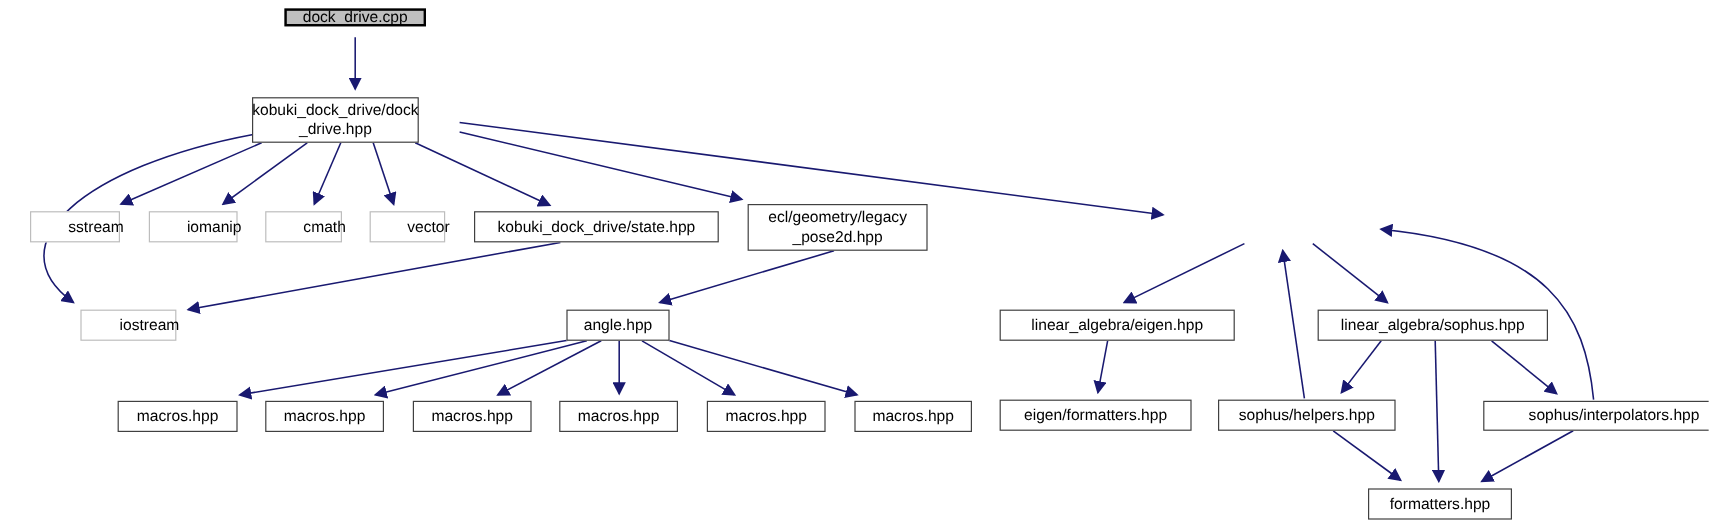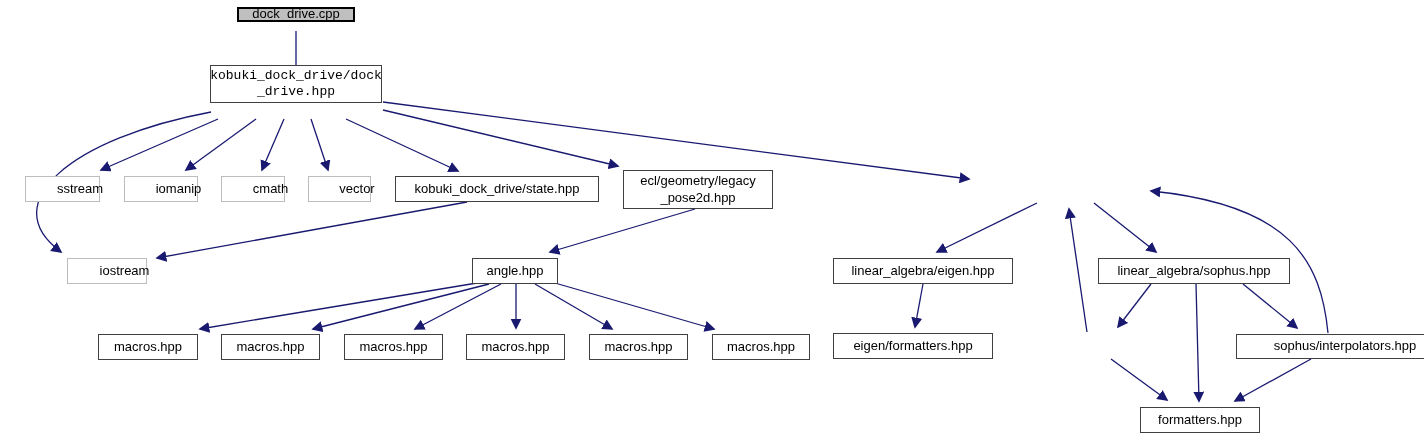--- a/index.html
+++ b/index.html
@@ -53,21 +53,21 @@
       <path d="M1328,333 C1321,262 1292,205 1151,191" marker-end="url(#ah)"></path>
       <path d="M1111,359 L1167,400" marker-end="url(#ah)"></path>
       <path d="M1311,359 L1235,401" marker-end="url(#ah)"></path>
     </g>
   </svg>
 
   <div class="node focus" style="left:237px;top:7px;width:118px;height:15px;">
     <span>dock_drive.cpp</span>
   </div>
 
-  <div class="node" style="left:210px;top:65px;width:172px;height:38px;font-family:Liberation Mono, monospace;">
+  <div class="node" style="left:210px;top:81px;width:139px;height:38px;">
     <span>kobuki_dock_drive/dock</span>
     <span>_drive.hpp</span>
   </div>
 
   <div class="node ext" style="left:25px;top:176px;width:75px;height:26px;">
     <span>sstream</span>
   </div>
 
   <div class="node ext" style="left:124px;top:176px;width:74px;height:26px;">
     <span>iomanip</span>
@@ -116,32 +116,35 @@
   </div>
 
   <div class="node" style="left:589px;top:334px;width:99px;height:26px;">
     <span>macros.hpp</span>
   </div>
 
   <div class="node" style="left:712px;top:334px;width:98px;height:26px;">
     <span>macros.hpp</span>
   </div>
 
-  <div class="node" style="left:833px;top:258px;width:180px;height:26px;justify-content:center;">
+  <div class="node" style="left:833px;top:258px;width:196px;height:26px;justify-content:center;">
     <span>linear_algebra/eigen.hpp</span>
   </div>
 
   <div class="node" style="left:833px;top:333px;width:160px;height:26px;">
     <span>eigen/formatters.hpp</span>
   </div>
 
   <div class="node" style="left:1098px;top:258px;width:192px;height:26px;">
     <span>linear_algebra/sophus.hpp</span>
   </div>
 
+  <div class="node" style="left:1015px;top:333px;width:148px;height:26px;">
+    <span>sophus/helpers.hpp</span>
+  </div>
 
   <div class="node" style="left:1236px;top:334px;width:218px;height:25px;">
     <span>sophus/interpolators.hpp</span>
   </div>
 
   <div class="node" style="left:1140px;top:407px;width:120px;height:26px;">
     <span>formatters.hpp</span>
   </div>
 
 </div>

